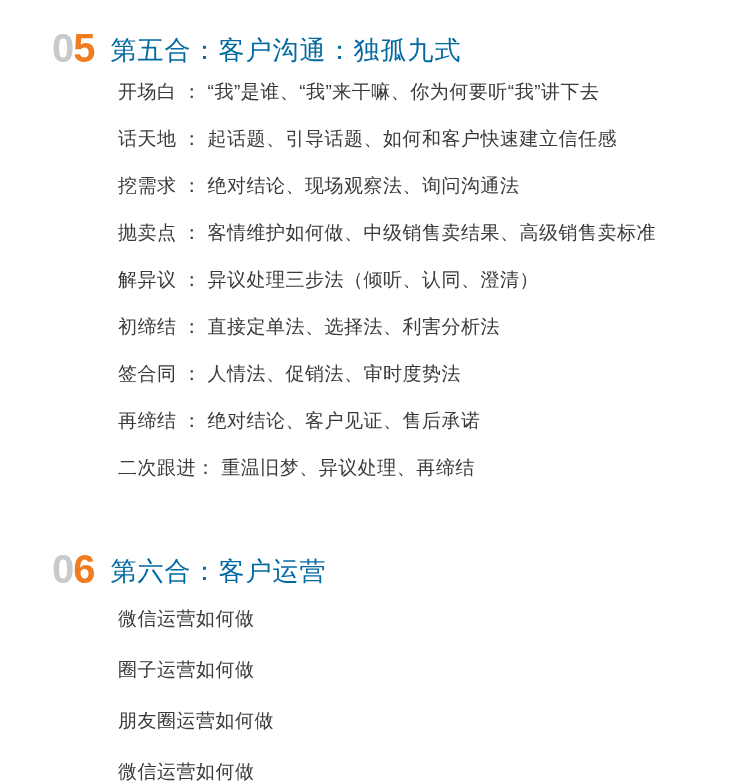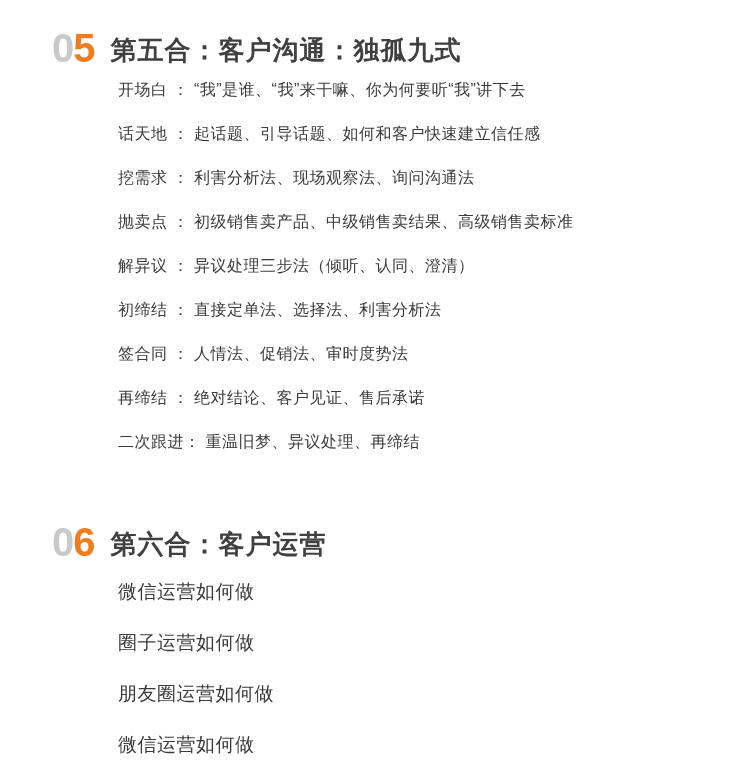--- a/index.html
+++ b/index.html
@@ -43,35 +43,35 @@
   }
   .num .zero {
     color: #c9c9c9;
   }
   .num .digit {
     color: #f07c1e;
   }
   .section-title {
     margin-left: 16px;
     font-size: 26px;
-    font-weight: bold;
-    color: #404040;
+    font-weight: normal;
+    color: #0369a1;
     letter-spacing: 1px;
     line-height: 1;
     position: relative;
     top: 2px;
   }
 
   
   .lines {
     padding-left: 118px;
     padding-top: 14px;
   }
   .line {
-    font-size: 16px;
+    font-size: 19px;
     color: #3a3a3a;
     line-height: 1;
     margin-bottom: 28px;
     white-space: nowrap;
     letter-spacing: 0.5px;
   }
   .line.simple {
     font-size: 19px;
     margin-bottom: 30px;
   }
@@ -91,22 +91,22 @@
     <div class="section-head">
       <div class="num">
         <span class="zero">0</span>
           <span class="digit">5</span>
       </div>
       <div class="section-title">第五合：客户沟通：独孤九式</div>
     </div>
     <div class="lines">
       <div class="line">开场白 ： “我”是谁、“我”来干嘛、你为何要听“我”讲下去</div>
       <div class="line">话天地 ： 起话题、引导话题、如何和客户快速建立信任感</div>
-      <div class="line">挖需求 ： 利害分析法、现场观察法、询问沟通法</div>
-      <div class="line">抛卖点 ： 初级销售卖产品、中级销售卖结果、高级销售卖标准</div>
+      <div class="line">挖需求 ： 绝对结论、现场观察法、询问沟通法</div>
+      <div class="line">抛卖点 ： 客情维护如何做、中级销售卖结果、高级销售卖标准</div>
       <div class="line">解异议 ： 异议处理三步法（倾听、认同、澄清）</div>
       <div class="line">初缔结 ： 直接定单法、选择法、利害分析法</div>
       <div class="line">签合同 ： 人情法、促销法、审时度势法</div>
       <div class="line">再缔结 ： 绝对结论、客户见证、售后承诺</div>
       <div class="line">二次跟进： 重温旧梦、异议处理、再缔结</div>
     </div>
   </div>
 
   <div class="section" id="section-06">
     <div class="section-head">

